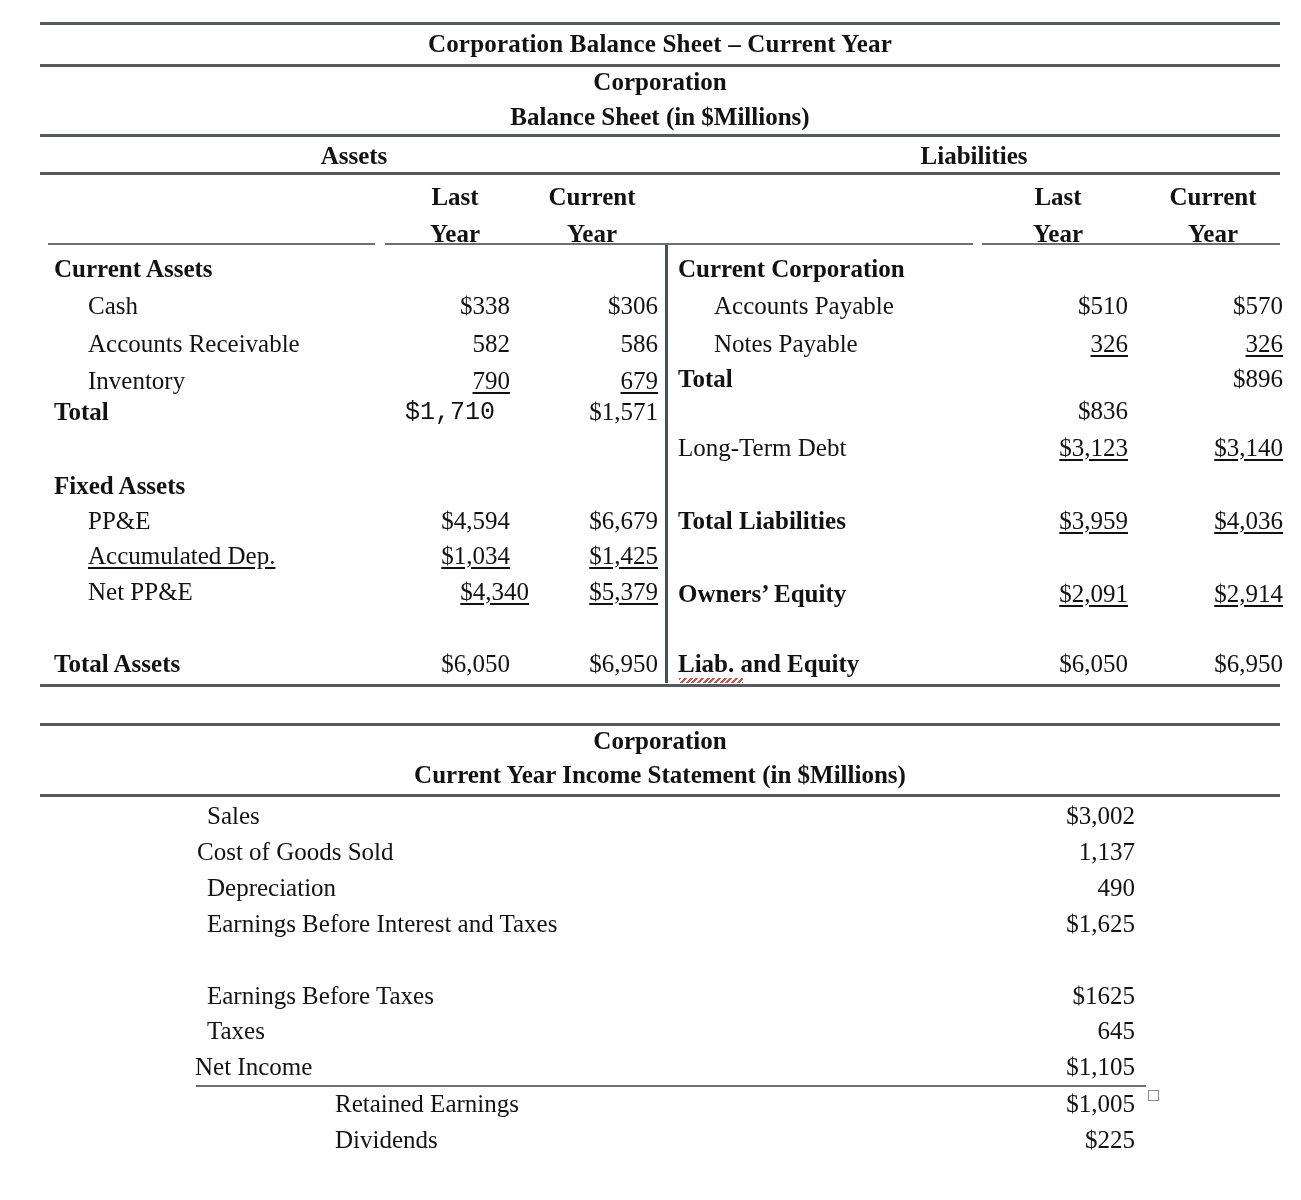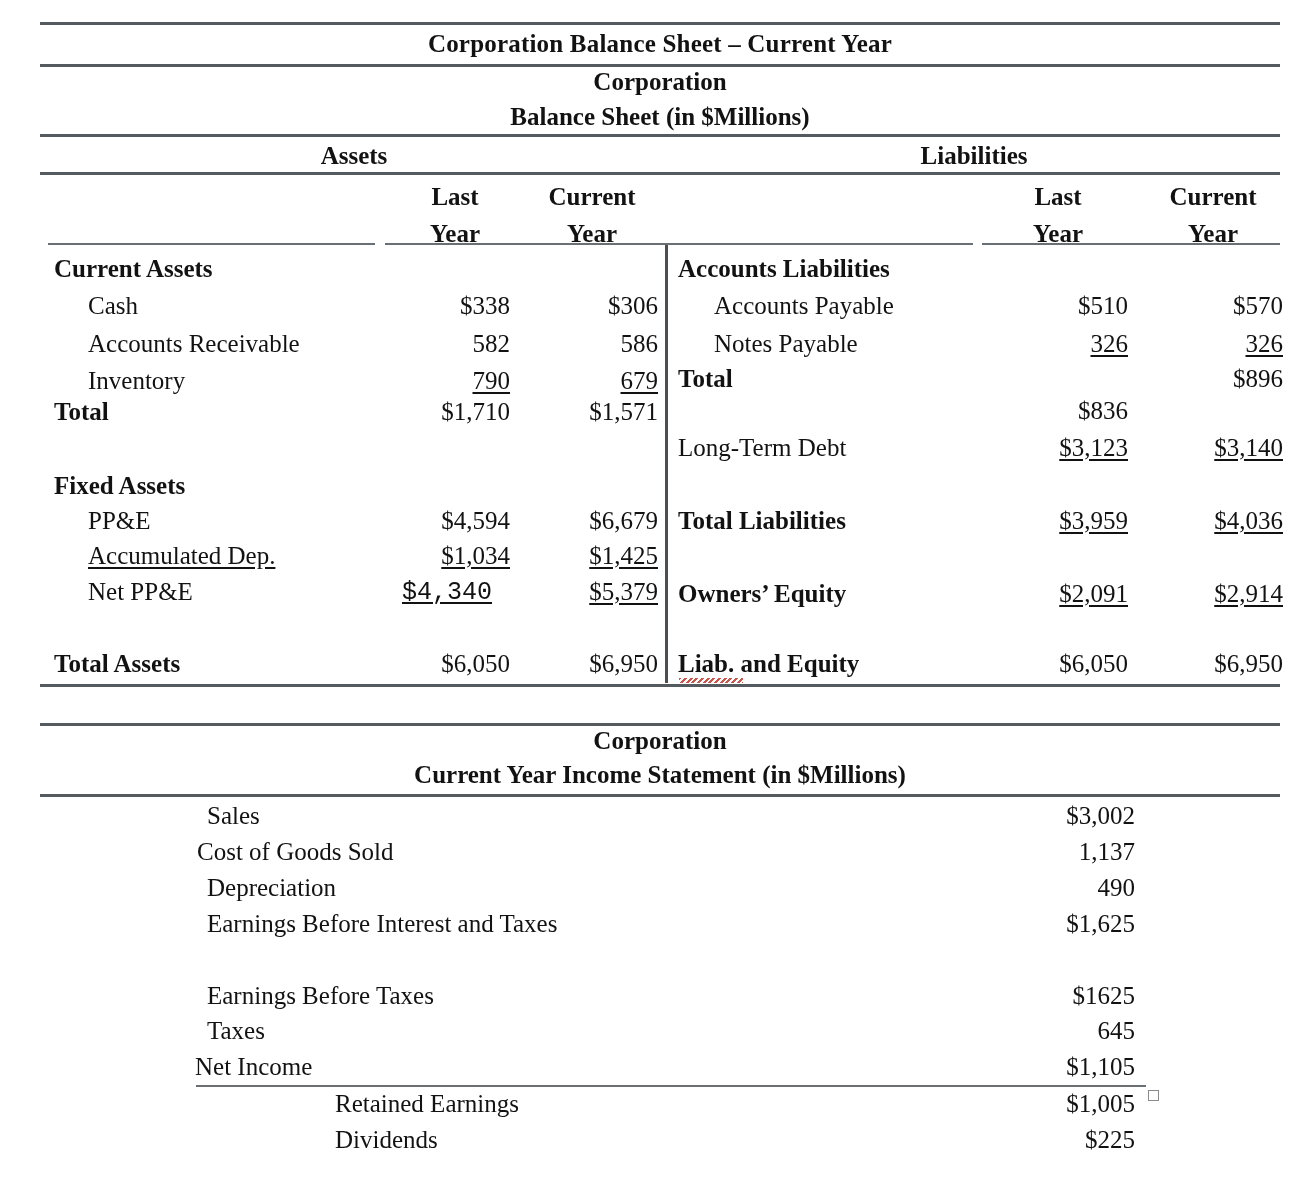--- a/index.html
+++ b/index.html
@@ -159,42 +159,42 @@
 
   <div class="label" style="left:88px; top:330px;">Accounts Receivable</div>
   <div class="num" style="left:375px; top:330px; width:135px;">582</div>
   <div class="num" style="left:520px; top:330px; width:138px;">586</div>
 
   <div class="label" style="left:88px; top:367px;">Inventory</div>
   <div class="num ul" style="left:375px; top:367px; width:135px;">790</div>
   <div class="num ul" style="left:520px; top:367px; width:138px;">679</div>
 
   <div class="label bold" style="left:54px; top:398px;">Total</div>
-  <div class="num" style="left:375px; top:398px; width:135px;">$1,710</div>
+  <div class="num" style="left:360px; top:398px; width:135px;font-family:Liberation Mono, monospace;">$1,710</div>
   <div class="num" style="left:520px; top:398px; width:138px;">$1,571</div>
 
   <div class="label bold" style="left:54px; top:472px;">Fixed Assets</div>
 
   <div class="label" style="left:88px; top:507px;">PP&amp;E</div>
   <div class="num" style="left:375px; top:507px; width:135px;">$4,594</div>
   <div class="num" style="left:520px; top:507px; width:138px;">$6,679</div>
 
   <div class="label ul" style="left:88px; top:542px;">Accumulated Dep.</div>
   <div class="num ul" style="left:375px; top:542px; width:135px;">$1,034</div>
   <div class="num ul" style="left:520px; top:542px; width:138px;">$1,425</div>
 
   <div class="label" style="left:88px; top:578px;">Net PP&amp;E</div>
-  <div class="num ul" style="left:357px; top:578px; width:135px;font-family:Liberation Mono, monospace;">$4,340</div>
+  <div class="num ul" style="left:394px; top:578px; width:135px;">$4,340</div>
   <div class="num ul" style="left:520px; top:578px; width:138px;">$5,379</div>
 
   <div class="label bold" style="left:54px; top:650px;">Total Assets</div>
   <div class="num" style="left:375px; top:650px; width:135px;">$6,050</div>
   <div class="num" style="left:520px; top:650px; width:138px;">$6,950</div>
 
-  <div class="label bold" style="left:678px; top:255px;">Accounts Liabilities</div>
+  <div class="label bold" style="left:678px; top:255px;">Current Corporation</div>
 
   <div class="label" style="left:714px; top:292px;">Accounts Payable</div>
   <div class="num" style="left:988px; top:292px; width:140px;">$510</div>
   <div class="num" style="left:1143px; top:292px; width:140px;">$570</div>
 
   <div class="label" style="left:714px; top:330px;">Notes Payable</div>
   <div class="num ul" style="left:988px; top:330px; width:140px;">326</div>
   <div class="num ul" style="left:1143px; top:330px; width:140px;">326</div>
 
   <div class="label bold" style="left:678px; top:365px;">Total</div>

